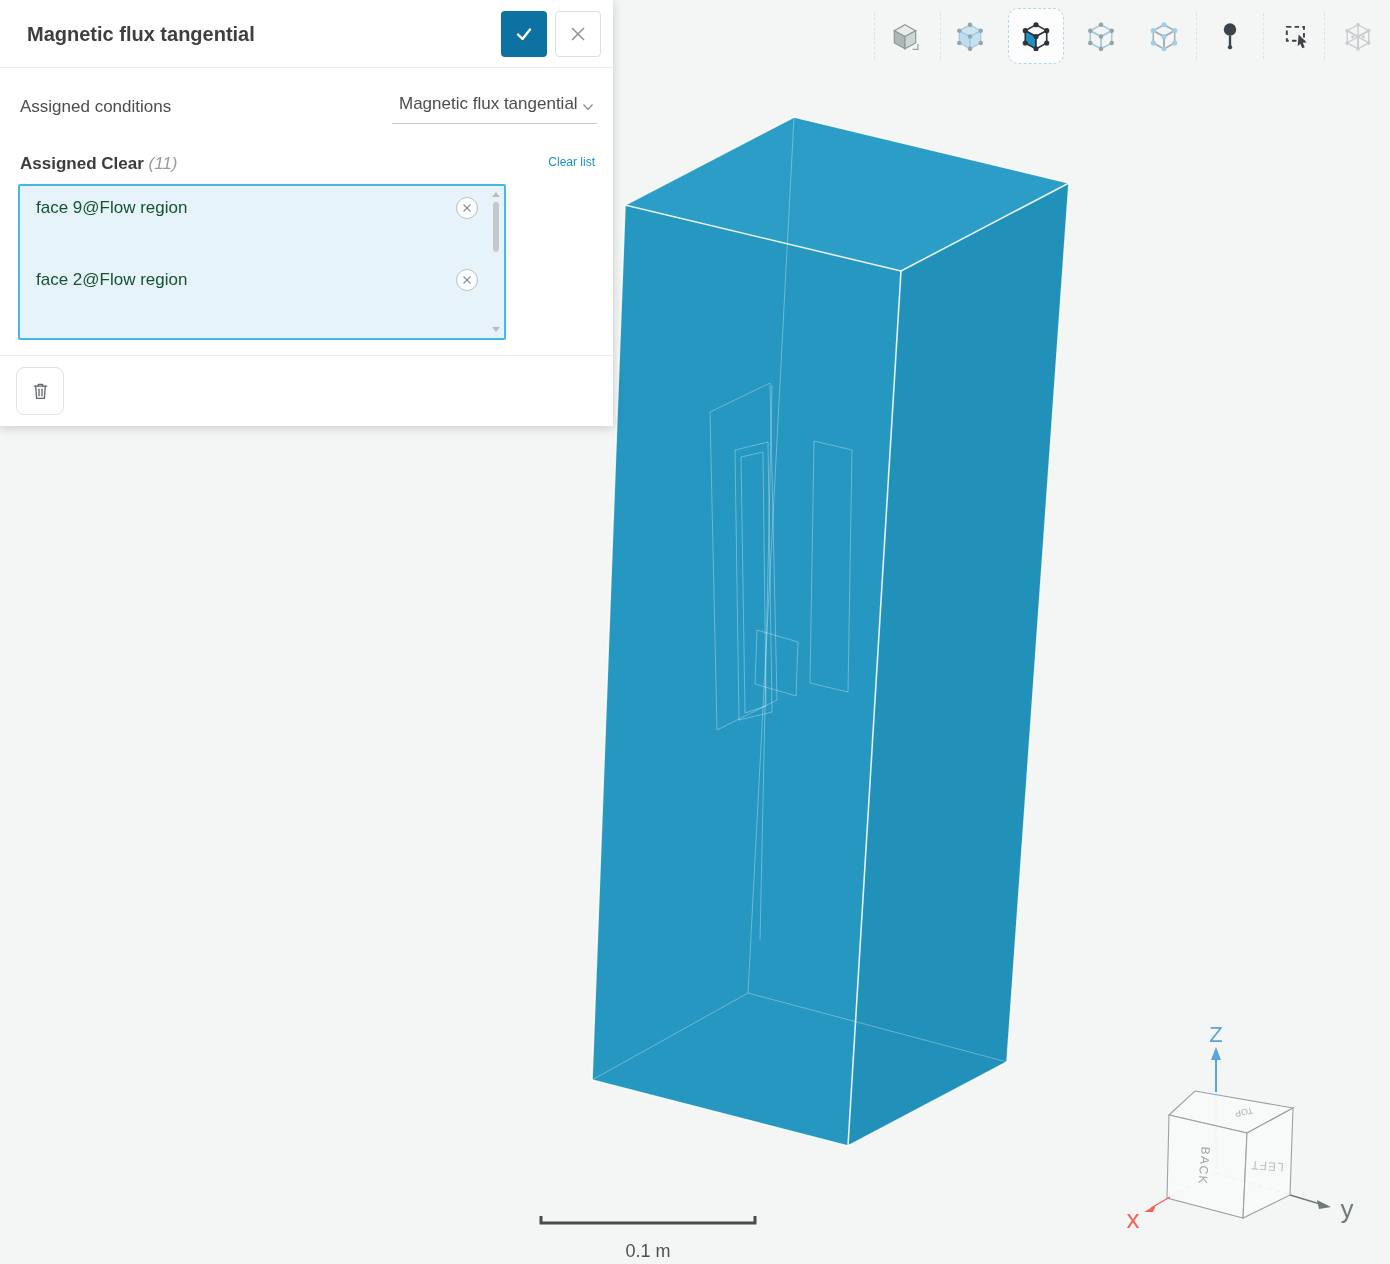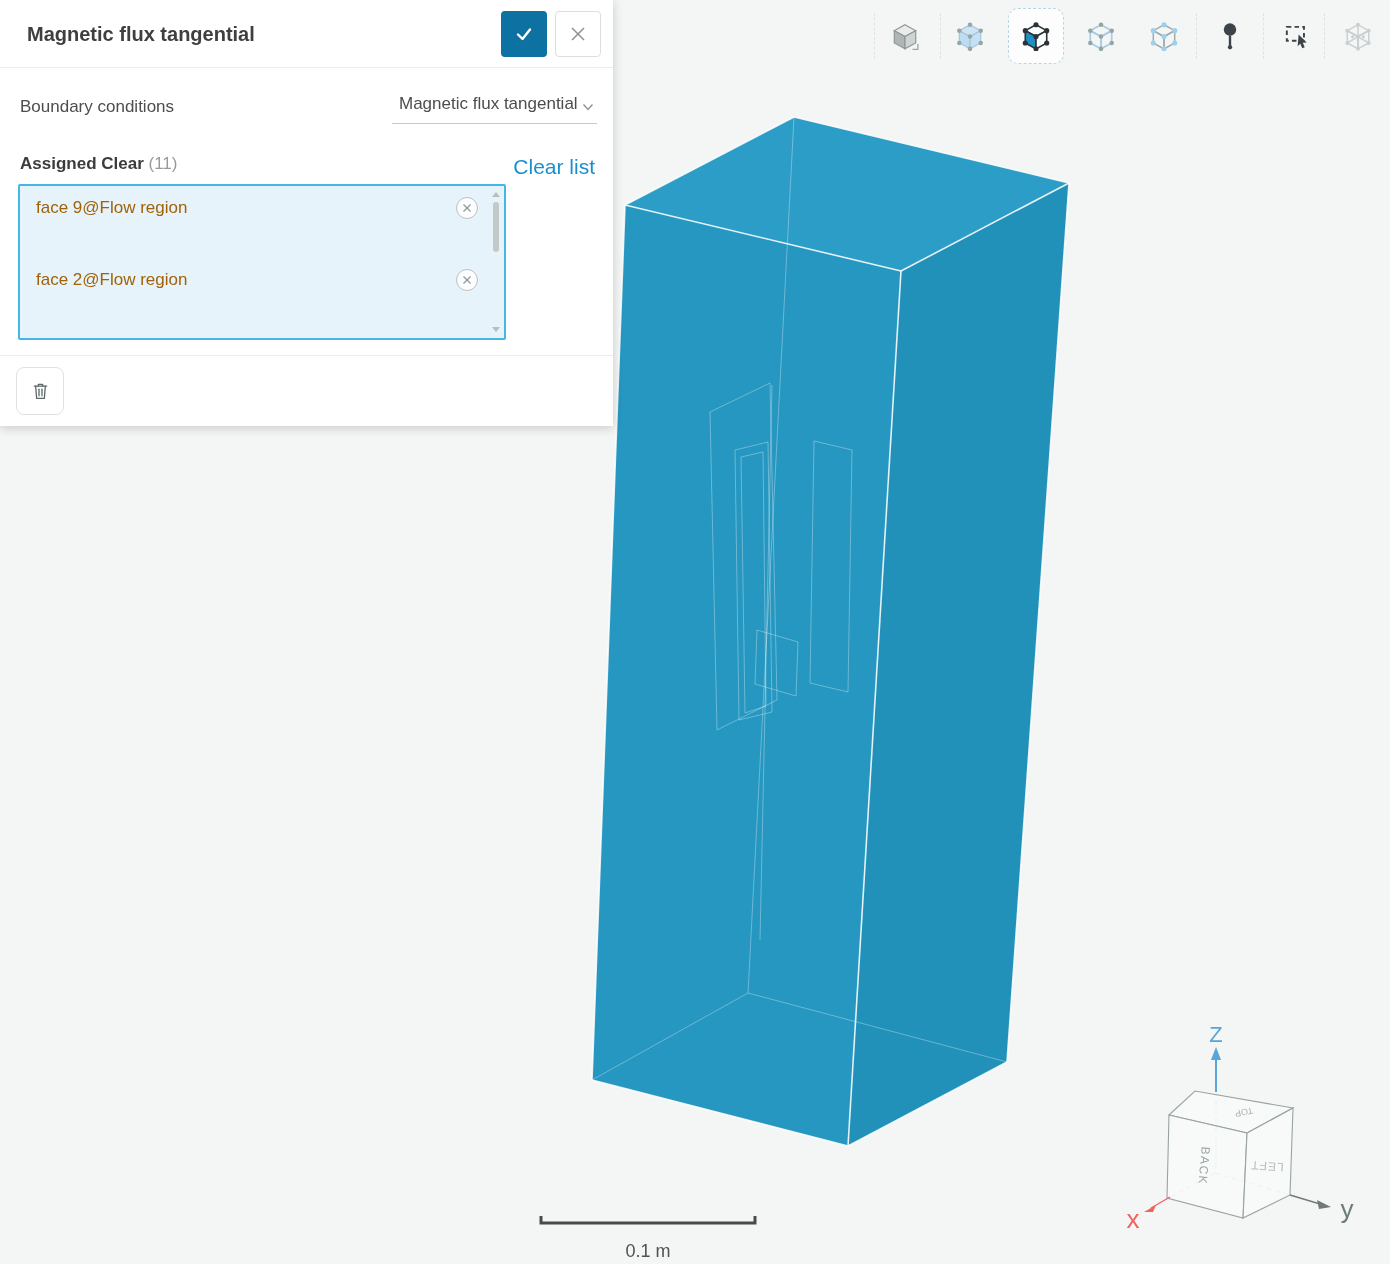--- a/index.html
+++ b/index.html
@@ -49,29 +49,29 @@
     border-bottom:1px solid #c9c9c9; cursor:pointer;
   }
   .bc-dropdown-value {
     position:absolute; left:7px; top:4px; width:178px; height:24px;
     font-size:17px; color:#4d4d4d; white-space:nowrap; overflow:hidden;
   }
   .bc-dropdown .chev { position:absolute; right:2px; top:10px; }
 
   .af-header { position:relative; height:38px; }
   .af-title { position:absolute; left:20px; top:8px; font-size:17px; font-weight:700; color:#3c3c3c; }
-  .af-count { font-weight:400; color:#9a9a9a; }
-  .af-clear { position:absolute; right:18px; top:9px; font-size:21px; color:#1b8fce; cursor:pointer; }
+  .af-count { font-weight:400; color:#9a9a9a;font-style:italic; }
+  .af-clear { position:absolute; right:18px; top:9px; font-size:12px; color:#1b8fce; cursor:pointer; }
 
   .face-list {
     position:absolute; left:18px; top:184px; width:488px; height:156px;
     background:#e7f3fb; border:2px solid #45b6e6; border-radius:2px;
   }
   .face-row { position:absolute; left:0; width:100%; height:36px; cursor:pointer; }
-  .face-row-label { position:absolute; left:16px; top:0; line-height:36px; font-size:17px; color:#a16207; }
+  .face-row-label { position:absolute; left:16px; top:0; line-height:36px; font-size:17px; color:#14532d; }
   .face-remove {
     position:absolute; right:26px; top:7px; width:22px; height:22px;
     border:1px solid #bfbfbf; border-radius:50%; background:#fbfdfe;
     display:flex; align-items:center; justify-content:center; cursor:pointer;
   }
   .list-scrollbar { position:absolute; right:3px; top:4px; bottom:4px; width:10px; }
   .sb-arrow-up, .sb-arrow-down { position:absolute; left:1px; width:0; height:0; cursor:pointer; }
   .sb-arrow-up { top:2px; border-left:4px solid transparent; border-right:4px solid transparent; border-bottom:5px solid #b7bebe; }
   .sb-arrow-down { bottom:2px; border-left:4px solid transparent; border-right:4px solid transparent; border-top:5px solid #b7bebe; }
   .sb-thumb { position:absolute; left:2px; top:12px; width:6px; height:50px; background:#c3c9c9; border-radius:3px; cursor:grab; }
@@ -291,21 +291,21 @@
     </button>
     <button class="btn-close">
       <svg width="18" height="18" viewBox="0 0 18 18">
         <line x1="3" y1="3" x2="15" y2="15" stroke="#8d9597" stroke-width="1.6"></line>
         <line x1="15" y1="3" x2="3" y2="15" stroke="#8d9597" stroke-width="1.6"></line>
       </svg>
     </button>
   </div>
 
   <div class="bc-row">
-    <div class="bc-label">Boundary conditions</div>
+    <div class="bc-label">Assigned conditions</div>
     <div class="bc-dropdown">
       <div class="bc-dropdown-value">Magnetic flux tangential</div>
       <svg class="chev" width="14" height="14" viewBox="0 0 14 14">
         <polyline points="2.5,4.5 7,9.5 11.5,4.5" fill="none" stroke="#8d9797" stroke-width="1.5"></polyline>
       </svg>
     </div>
   </div>
 
   <div class="af-header">
     <div class="af-title">

